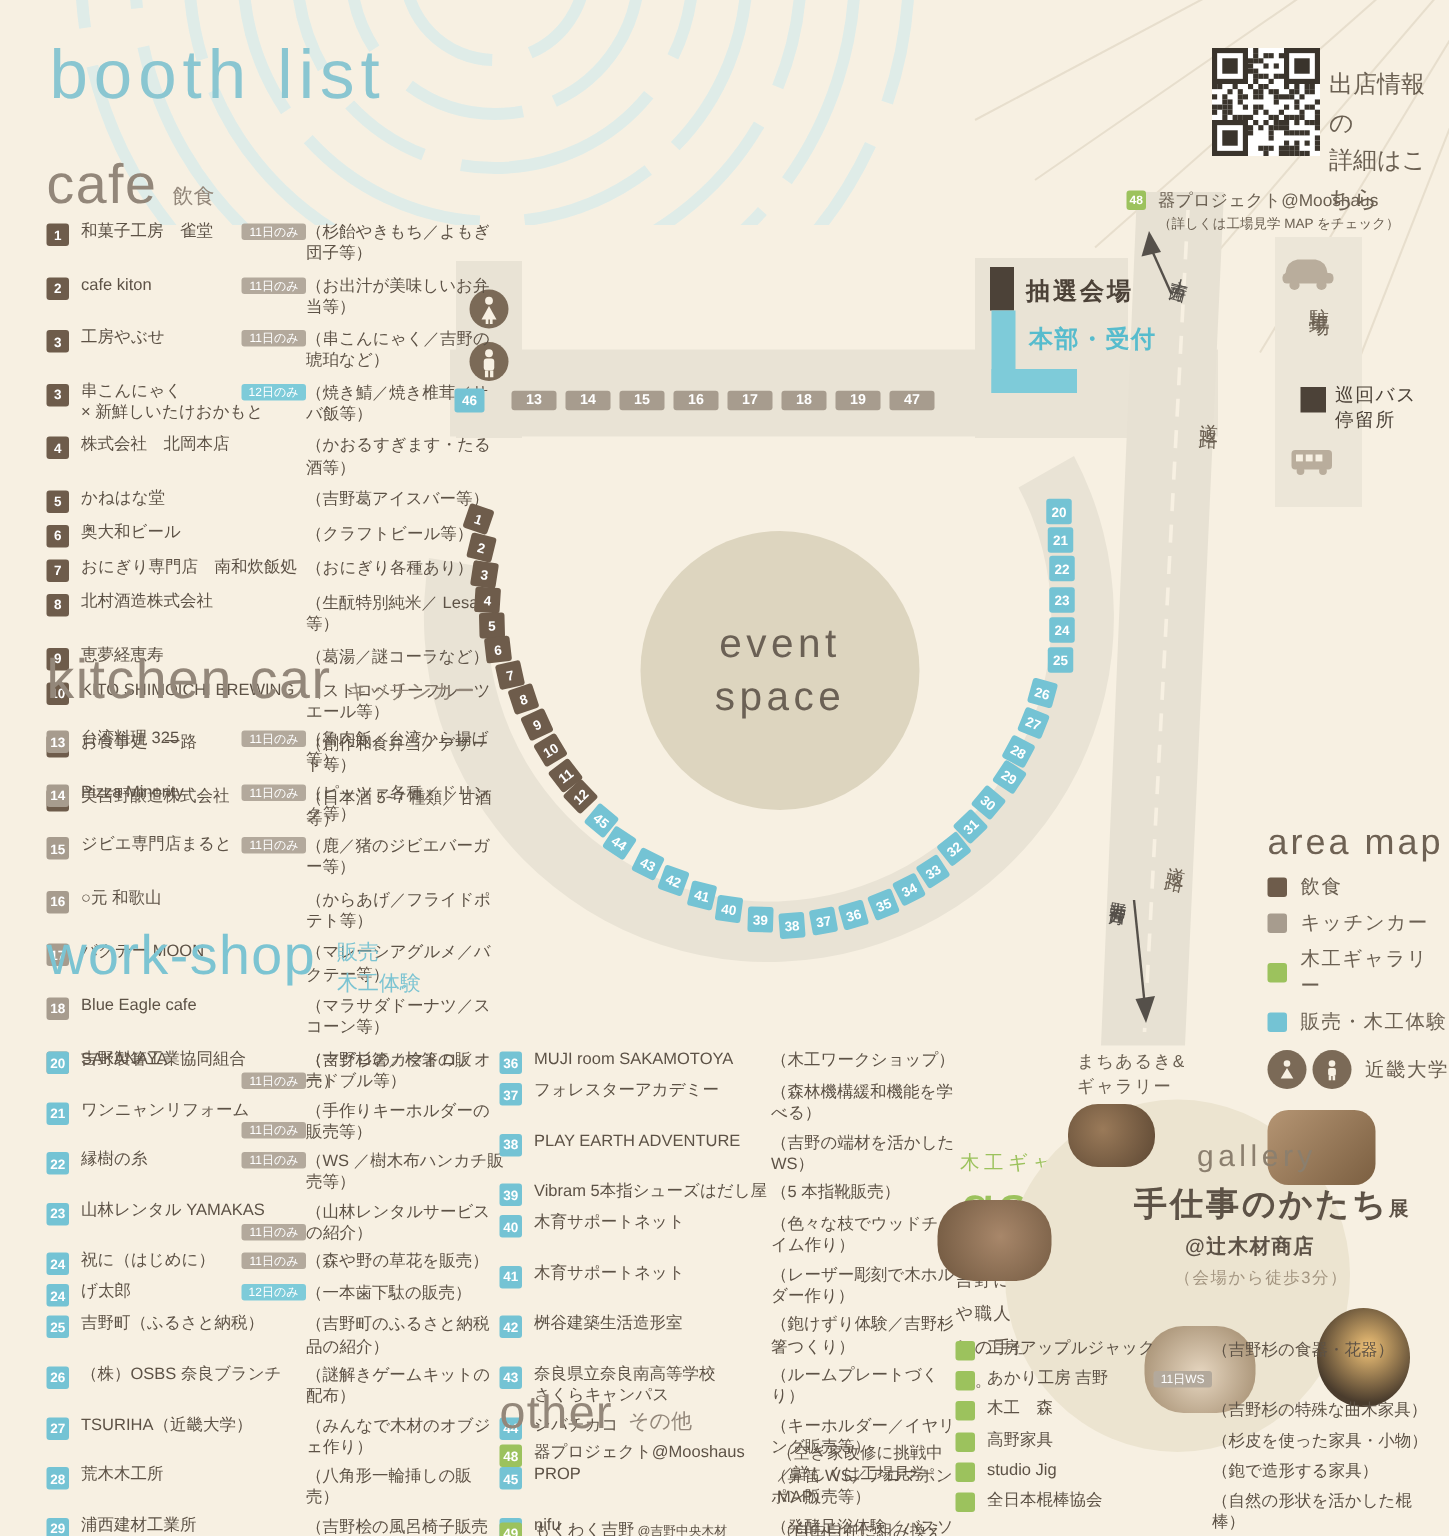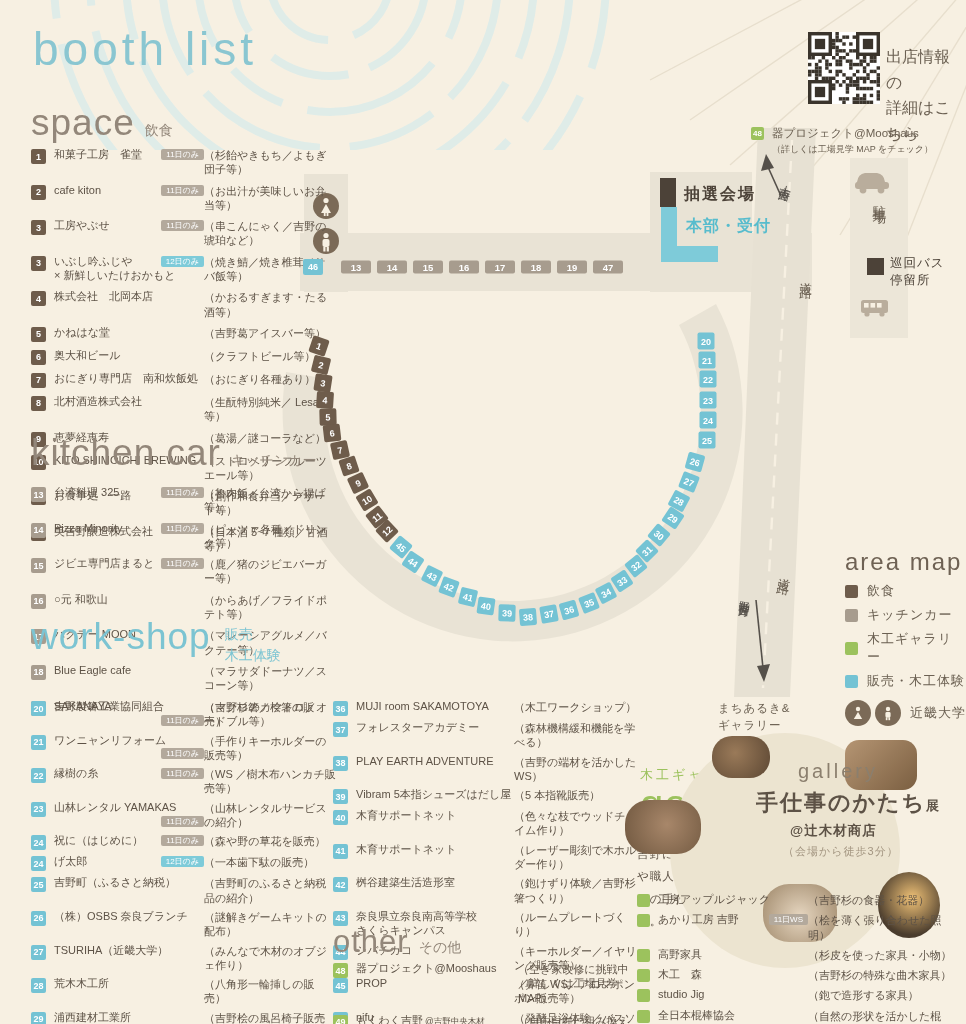--- a/index.html
+++ b/index.html
@@ -269,21 +269,21 @@
         <rect x="326.6" y="212" width="1.8" height="4" fill="#f7f0e2"></rect>
     <circle cx="326" cy="241" r="13" fill="#7b6a57"></circle>
     <circle cx="326" cy="235.5" r="2.6" fill="#f7f0e2"></circle>
     <rect x="322.5" y="239" width="7" height="8" rx="2" fill="#f7f0e2"></rect>
     <rect x="323.3" y="247" width="2.2" height="4.5" fill="#f7f0e2"></rect>
         <rect x="326.7" y="247" width="2.2" height="4.5" fill="#f7f0e2"></rect>
   </g>
 </svg>
 
 <div class="abs" style="left:31px;top:104px;">
-  <span class="sec-en">space</span><span class="sec-jp">飲食</span>
+  <span class="sec-en">cafe</span><span class="sec-jp">飲食</span>
 </div>
 <div class="list l-food" id="food-list" style="left:31px;top:148px;">
       <div class="row">
         <span class="num" style="background: rgb(110, 92, 75);">1</span>
         <span class="nm">
           <span class="n1">和菓子工房　雀堂</span>
           <span class="badge" style="background: rgb(179, 169, 156);">11日のみ</span>
         </span>
         <span class="ds">（杉飴やきもち／よもぎ団子等）</span>
       </div>
@@ -299,21 +299,21 @@
         <span class="num" style="background: rgb(110, 92, 75);">3</span>
         <span class="nm">
           <span class="n1">工房やぶせ</span>
           <span class="badge" style="background: rgb(179, 169, 156);">11日のみ</span>
         </span>
         <span class="ds">（串こんにゃく／吉野の琥珀など）</span>
       </div>
       <div class="row">
         <span class="num" style="background: rgb(110, 92, 75);">3</span>
         <span class="nm">
-          <span class="n1">いぶし吟ふじや</span>
+          <span class="n1">串こんにゃく</span>
           <span class="badge" style="background: rgb(126, 203, 217);">12日のみ</span>
           <span class="n2">× 新鮮しいたけおかもと</span>
         </span>
         <span class="ds">（焼き鯖／焼き椎茸／サバ飯等）</span>
       </div>
       <div class="row">
         <span class="num" style="background: rgb(110, 92, 75);">4</span>
         <span class="nm">
           <span class="n1">株式会社　北岡本店</span>
         </span>
@@ -655,52 +655,53 @@
           <span class="n1">工房アップルジャック</span>
         </span>
         <span class="ds">（吉野杉の食器・花器）</span>
       </div>
       <div class="row">
         <span class="num dot" style="background: rgb(156, 194, 93);"></span>
         <span class="nm">
           <span class="n1">あかり工房 吉野</span>
           <span class="badge" style="background: rgb(179, 169, 156);">11日WS</span>
         </span>
-        <span class="ds">（桧を薄く張り合わせた照明）</span>
       </div>
       <div class="row">
         <span class="num dot" style="background: rgb(156, 194, 93);"></span>
         <span class="nm">
+          <span class="n1">木工　森</span>
+        </span>
+        <span class="ds">（吉野杉の特殊な曲木家具）</span>
+      </div>
+      <div class="row">
+        <span class="num dot" style="background: rgb(156, 194, 93);"></span>
+        <span class="nm">
           <span class="n1">高野家具</span>
         </span>
         <span class="ds">（杉皮を使った家具・小物）</span>
       </div>
       <div class="row">
         <span class="num dot" style="background: rgb(156, 194, 93);"></span>
         <span class="nm">
-          <span class="n1">木工　森</span>
-        </span>
-        <span class="ds">（吉野杉の特殊な曲木家具）</span>
+          <span class="n1">studio Jig</span>
+        </span>
+        <span class="ds">（鉋で造形する家具）</span>
       </div>
       <div class="row">
         <span class="num dot" style="background: rgb(156, 194, 93);"></span>
         <span class="nm">
-          <span class="n1">studio Jig</span>
-        </span>
-        <span class="ds">（鉋で造形する家具）</span>
-      </div>
-      <div class="row">
-        <span class="num dot" style="background: rgb(156, 194, 93);"></span>
-        <span class="nm">
           <span class="n1">全日本棍棒協会</span>
         </span>
         <span class="ds">（自然の形状を活かした棍棒）</span>
       </div>
     </div>
 
+<div class="event-circle">event
+space</div>
 <div id="map-booths">
       <div class="booth" style="left: 313px; top: 267px; width: 20px; height: 16px; background: rgb(116, 195, 212); font-size: 9px; transform: translate(-50%, -50%) rotate(0deg);">46</div>
       <div class="booth" style="left: 356px; top: 267px; width: 30px; height: 13px; background: rgb(167, 156, 142); font-size: 9.5px; transform: translate(-50%, -50%) rotate(0deg);">13</div>
       <div class="booth" style="left: 392px; top: 267px; width: 30px; height: 13px; background: rgb(167, 156, 142); font-size: 9.5px; transform: translate(-50%, -50%) rotate(0deg);">14</div>
       <div class="booth" style="left: 428px; top: 267px; width: 30px; height: 13px; background: rgb(167, 156, 142); font-size: 9.5px; transform: translate(-50%, -50%) rotate(0deg);">15</div>
       <div class="booth" style="left: 464px; top: 267px; width: 30px; height: 13px; background: rgb(167, 156, 142); font-size: 9.5px; transform: translate(-50%, -50%) rotate(0deg);">16</div>
       <div class="booth" style="left: 500px; top: 267px; width: 30px; height: 13px; background: rgb(167, 156, 142); font-size: 9.5px; transform: translate(-50%, -50%) rotate(0deg);">17</div>
       <div class="booth" style="left: 536px; top: 267px; width: 30px; height: 13px; background: rgb(167, 156, 142); font-size: 9.5px; transform: translate(-50%, -50%) rotate(0deg);">18</div>
       <div class="booth" style="left: 572px; top: 267px; width: 30px; height: 13px; background: rgb(167, 156, 142); font-size: 9.5px; transform: translate(-50%, -50%) rotate(0deg);">19</div>
       <div class="booth" style="left: 608px; top: 267px; width: 30px; height: 13px; background: rgb(167, 156, 142); font-size: 9.5px; transform: translate(-50%, -50%) rotate(0deg);">47</div>

